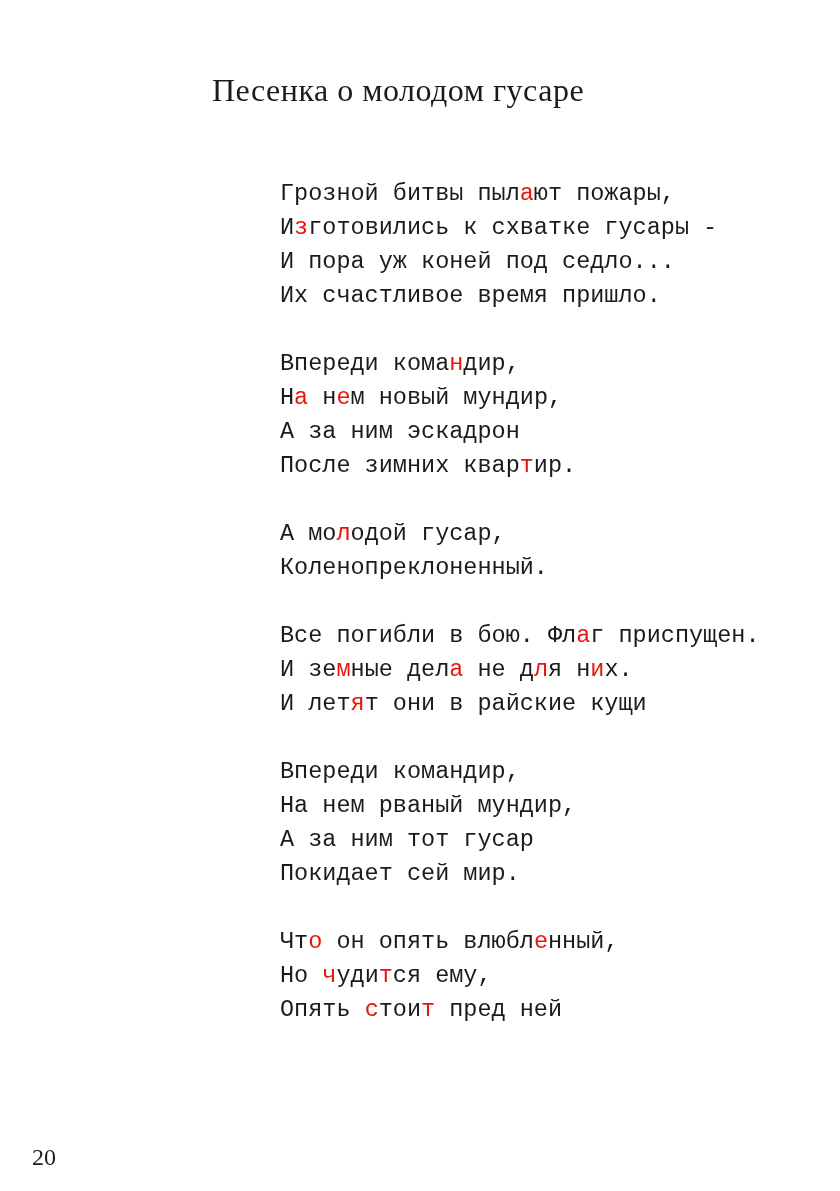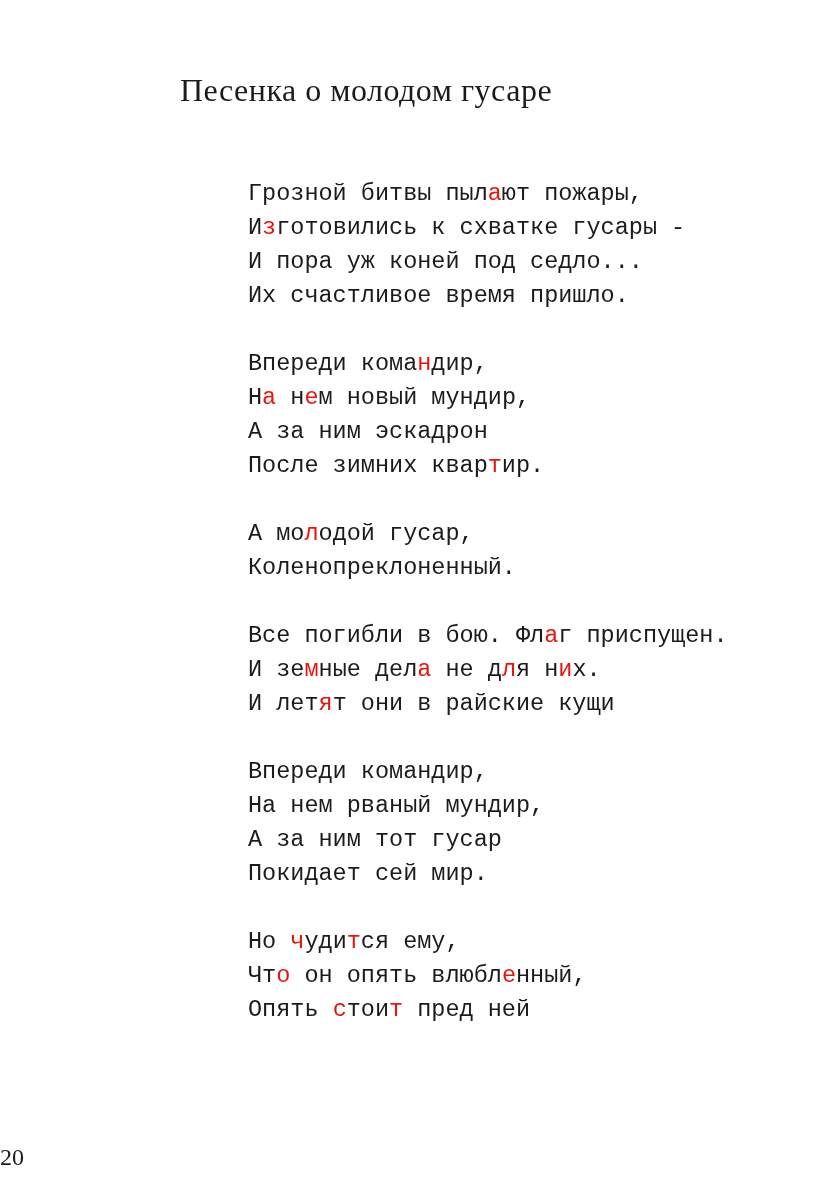--- a/index.html
+++ b/index.html
@@ -8,20 +8,21 @@
     background: #ffffff;
   }
   .page {
     position: relative;
     width: 732px;
     height: 1191px;
     background: #ffffff;
     font-family: "Liberation Serif", "DejaVu Serif", serif;
     color: #1b1b1b;
     overflow: hidden;
+    margin-left: 32px;
   }
   .title {
     position: absolute;
     top: 72px;
     left: 0;
     right: 0;
     text-align: center;
     font-size: 32px;
     font-weight: 400;
     letter-spacing: 0.5px;
@@ -81,19 +82,19 @@
         <div class="line"><span>И зе</span><span class="red">м</span><span>ные дел</span><span class="red">а</span><span> не д</span><span class="red">л</span><span>я н</span><span class="red">и</span><span>х.</span></div>
         <div class="line"><span>И лет</span><span class="red">я</span><span>т они в райские кущи</span></div>
       </div>
       <div class="stanza">
         <div class="line"><span>Впереди командир,</span></div>
         <div class="line"><span>На нем рваный мундир,</span></div>
         <div class="line"><span>А за ним тот гусар</span></div>
         <div class="line"><span>Покидает сей мир.</span></div>
       </div>
       <div class="stanza">
+        <div class="line"><span>Чт</span><span class="red">о</span><span> он опять влюбл</span><span class="red">е</span><span>нный,</span></div>
         <div class="line"><span>Но </span><span class="red">ч</span><span>уди</span><span class="red">т</span><span>ся ему,</span></div>
-        <div class="line"><span>Чт</span><span class="red">о</span><span> он опять влюбл</span><span class="red">е</span><span>нный,</span></div>
         <div class="line"><span>Опять </span><span class="red">с</span><span>тои</span><span class="red">т</span><span> пред ней</span></div>
       </div>
     </div>
   <div class="page-number">20</div>
 </div>
 
 </body></html>

